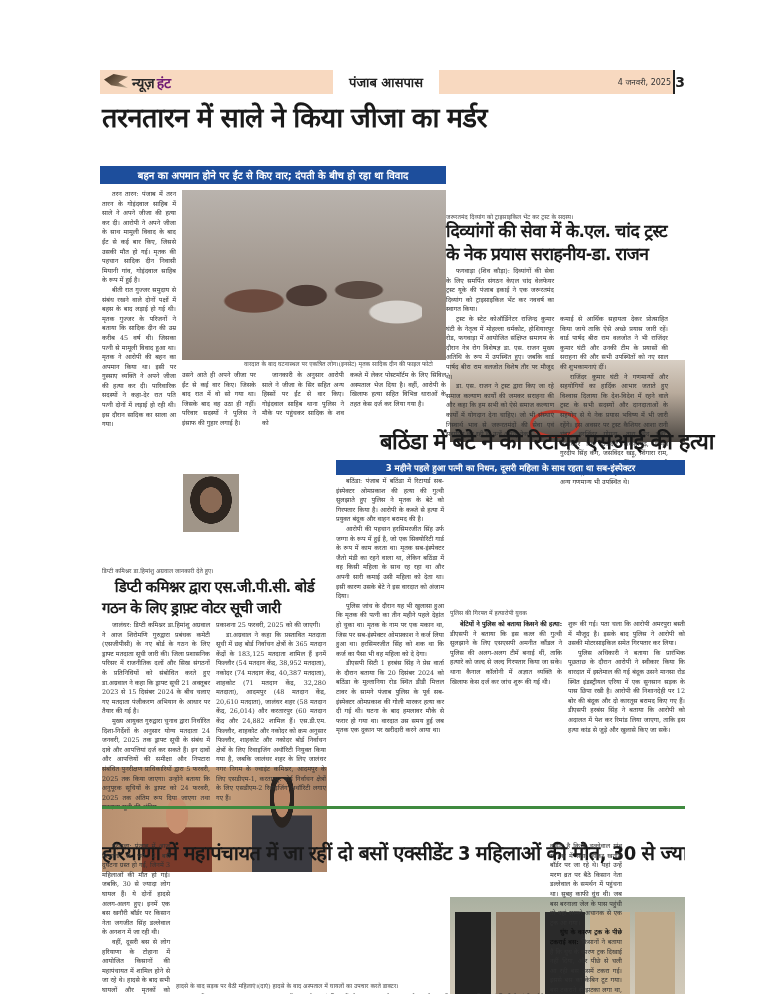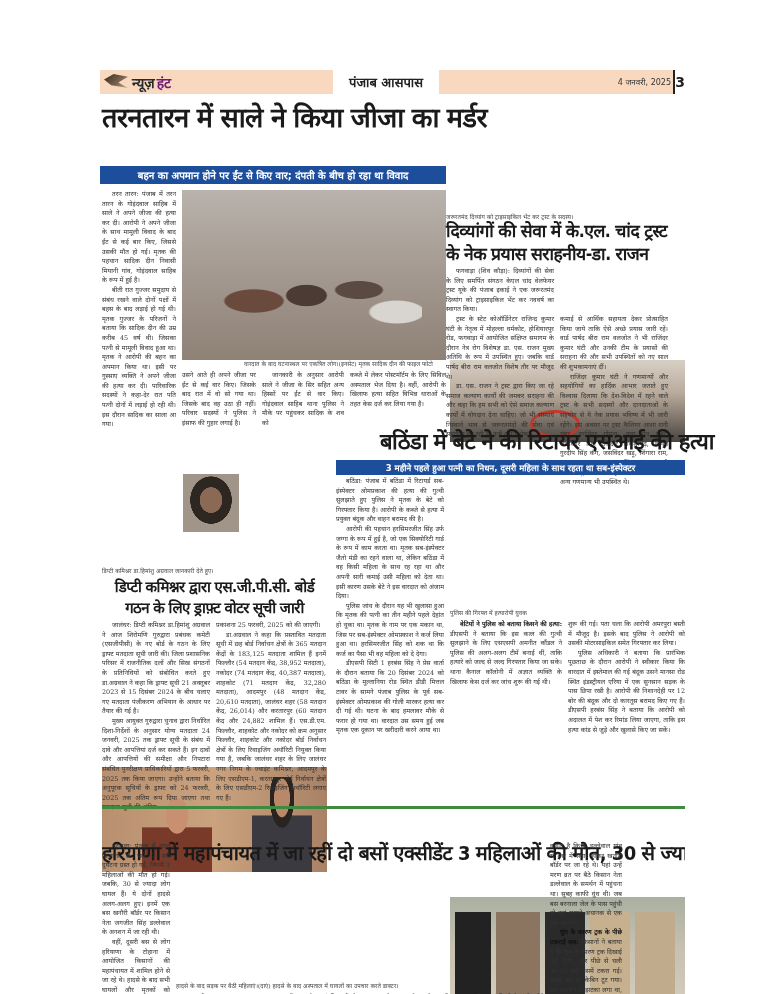--- a/index.html
+++ b/index.html
@@ -73,21 +73,21 @@
     <p style="text-indent:0;">कमाई से आर्थिक सहायता देकर प्रोत्साहित किया जाये ताकि ऐसे अच्छे प्रयास जारी रहें। वार्ड पार्षद बीरा राम वलजोत ने भी राजिंदर कुमार घंटी और उनकी टीम के प्रयासों की सराहना की और सभी उपस्थितों को नए साल की शुभकामनाएं दीं।</p>
     <p>राजिंदर कुमार घंटी ने गणमान्यों और सहयोगियों का हार्दिक आभार जताते हुए विश्वास दिलाया कि देश-विदेश में रहने वाले ट्रस्ट के सभी सदस्यों और दानदाताओं के सहयोग से ये नेक प्रयास भविष्य में भी जारी रहेंगे। इस अवसर पर ट्रस्ट कैशियर आशा रानी चुंबर, हरजिंदर गोगना, तारा चंद चुंबर, जसविंदर सिंह ठेकेदार अकालगढ़, लायन गुरदीप सिंह कंग, जसविंदर खड़ू, शिंगारा राम, गुलाम पाल अकालगढ़, कस्तिन चुंबर, जस्सी अकालगढ़, अजायब सिंह आर्किटेक्ट के अलावा अन्य गणमान्य भी उपस्थित थे।</p>
   </div>
 
   <div class="abs photo" style="left:2px; top:395px; width:225px; height:105px; background: linear-gradient(90deg,#b89070 0%,#caa27e 50%,#a98266 100%);">
     <div class="abs" style="left:40px; top:30px; width:70px; height:75px; background: radial-gradient(ellipse at 50% 25%, #c89070 0 22%, transparent 23%), linear-gradient(180deg, transparent 40%, #7a3a2a 41%); border-radius:40% 40% 0 0;"></div>
     <div class="abs" style="left:150px; top:10px; width:60px; height:95px; background: radial-gradient(ellipse at 50% 22%, #b88868 0 18%, #2a2420 19% 28%, transparent 29%), linear-gradient(180deg, transparent 40%, #3a3a40 41%);"></div>
   </div>
   <div class="abs caption" style="left:2px; top:507px; width:225px;">डिप्टी कमिश्नर डा.हिमांशु अग्रवाल जानकारी देते हुए।</div>
   <div class="abs headline" style="left:2px; top:517px; width:225px; font-size:15px; line-height:20px; text-align:center; white-space:nowrap;">डिप्टी कमिश्नर द्वारा एस.जी.पी.सी. बोर्ड</div>
-  <div class="abs headline" style="left:2px; top:538px; width:225px; font-size:15px; line-height:20px; text-align:center; white-space:nowrap;">गठन के लिए ड्राफ़्ट वोटर सूची जारी</div>
+  <div class="abs headline" style="left:2px; top:538px; width:225px; font-size:15px; line-height:20px; white-space:nowrap;">गठन के लिए ड्राफ़्ट वोटर सूची जारी</div>
   <div class="abs body-text" style="left:2px; top:561px; width:108px;">
     <p>जालंधर: डिप्टी कमिश्नर डा.हिमांशु अग्रवाल ने आज शिरोमणि गुरुद्वारा प्रबंधक कमेटी (एसजीपीसी) के नए बोर्ड के गठन के लिए ड्राफ्ट मतदाता सूची जारी की। जिला प्रशासनिक परिसर में राजनीतिक दलों और सिख संगठनों के प्रतिनिधियों को संबोधित करते हुए डा.अग्रवाल ने कहा कि ड्राफ्ट सूची 21 अक्तूबर 2023 से 15 दिसंबर 2024 के बीच चलाए गए मतदाता पंजीकरण अभियान के आधार पर तैयार की गई है।</p>
     <p>मुख्य आयुक्त गुरुद्वारा चुनाव द्वारा निर्धारित दिशा-निर्देशों के अनुसार योग्य मतदाता 24 जनवरी, 2025 तक ड्राफ्ट सूची के संबंध में दावे और आपत्तियां दर्ज कर सकते हैं। इन दावों और आपत्तियों की समीक्षा और निपटारा संबंधित पुनरीक्षण प्राधिकारियों द्वारा 5 फरवरी, 2025 तक किया जाएगा। उन्होंने बताया कि अनुपूरक सूचियों के ड्राफ्ट को 24 फरवरी, 2025 तक अंतिम रूप दिया जाएगा तथा मतदाता सूची की अंतिम</p>
   </div>
   <div class="abs body-text" style="left:116px; top:561px; width:110px;">
     <p style="text-indent:0;">प्रकाशना 25 फरवरी, 2025 को की जाएगी।</p>
     <p>डा.अग्रवाल ने कहा कि प्रस्तावित मतदाता सूची में छह बोर्ड निर्वाचन क्षेत्रों के 365 मतदान केंद्रों के 183,125 मतदाता शामिल हैं इनमें फिल्लौर (54 मतदान केंद्र, 38,952 मतदाता), नकोदर (74 मतदान केंद्र, 40,387 मतदाता), शाहकोट (71 मतदान केंद्र, 32,280 मतदाता), आदमपुर (48 मतदान केंद्र, 20,610 मतदाता), जालंधर शहर (58 मतदान केंद्र, 26,014) और करतारपुर (60 मतदान केंद्र और 24,882 शामिल हैं। एस.डी.एम. फिल्लौर, शाहकोट और नकोदर को क्रम अनुसार फिल्लौर, शाहकोट और नकोदर बोर्ड निर्वाचन क्षेत्रों के लिए रिवाइजिंग अथॉरिटी नियुक्त किया गया है, जबकि जालंधर शहर के लिए जालंधर नगर निगम के ज्वाइंट कमिश्नर, आदमपुर के लिए एसडीएम-1, करतारपुर बोर्ड निर्वाचन क्षेत्रों के लिए एसडीएम-2 रिवाइजिंग अथॉरिटी लगाए गए हैं।</p>
   </div>
 
   <div class="abs headline" style="left:234px; top:370px; width:351px; font-size:22px; line-height:28px; white-space:nowrap; top:368px;margin-left:46px;">बठिंडा में बेटे ने की रिटायर एसआई की हत्या</div>

